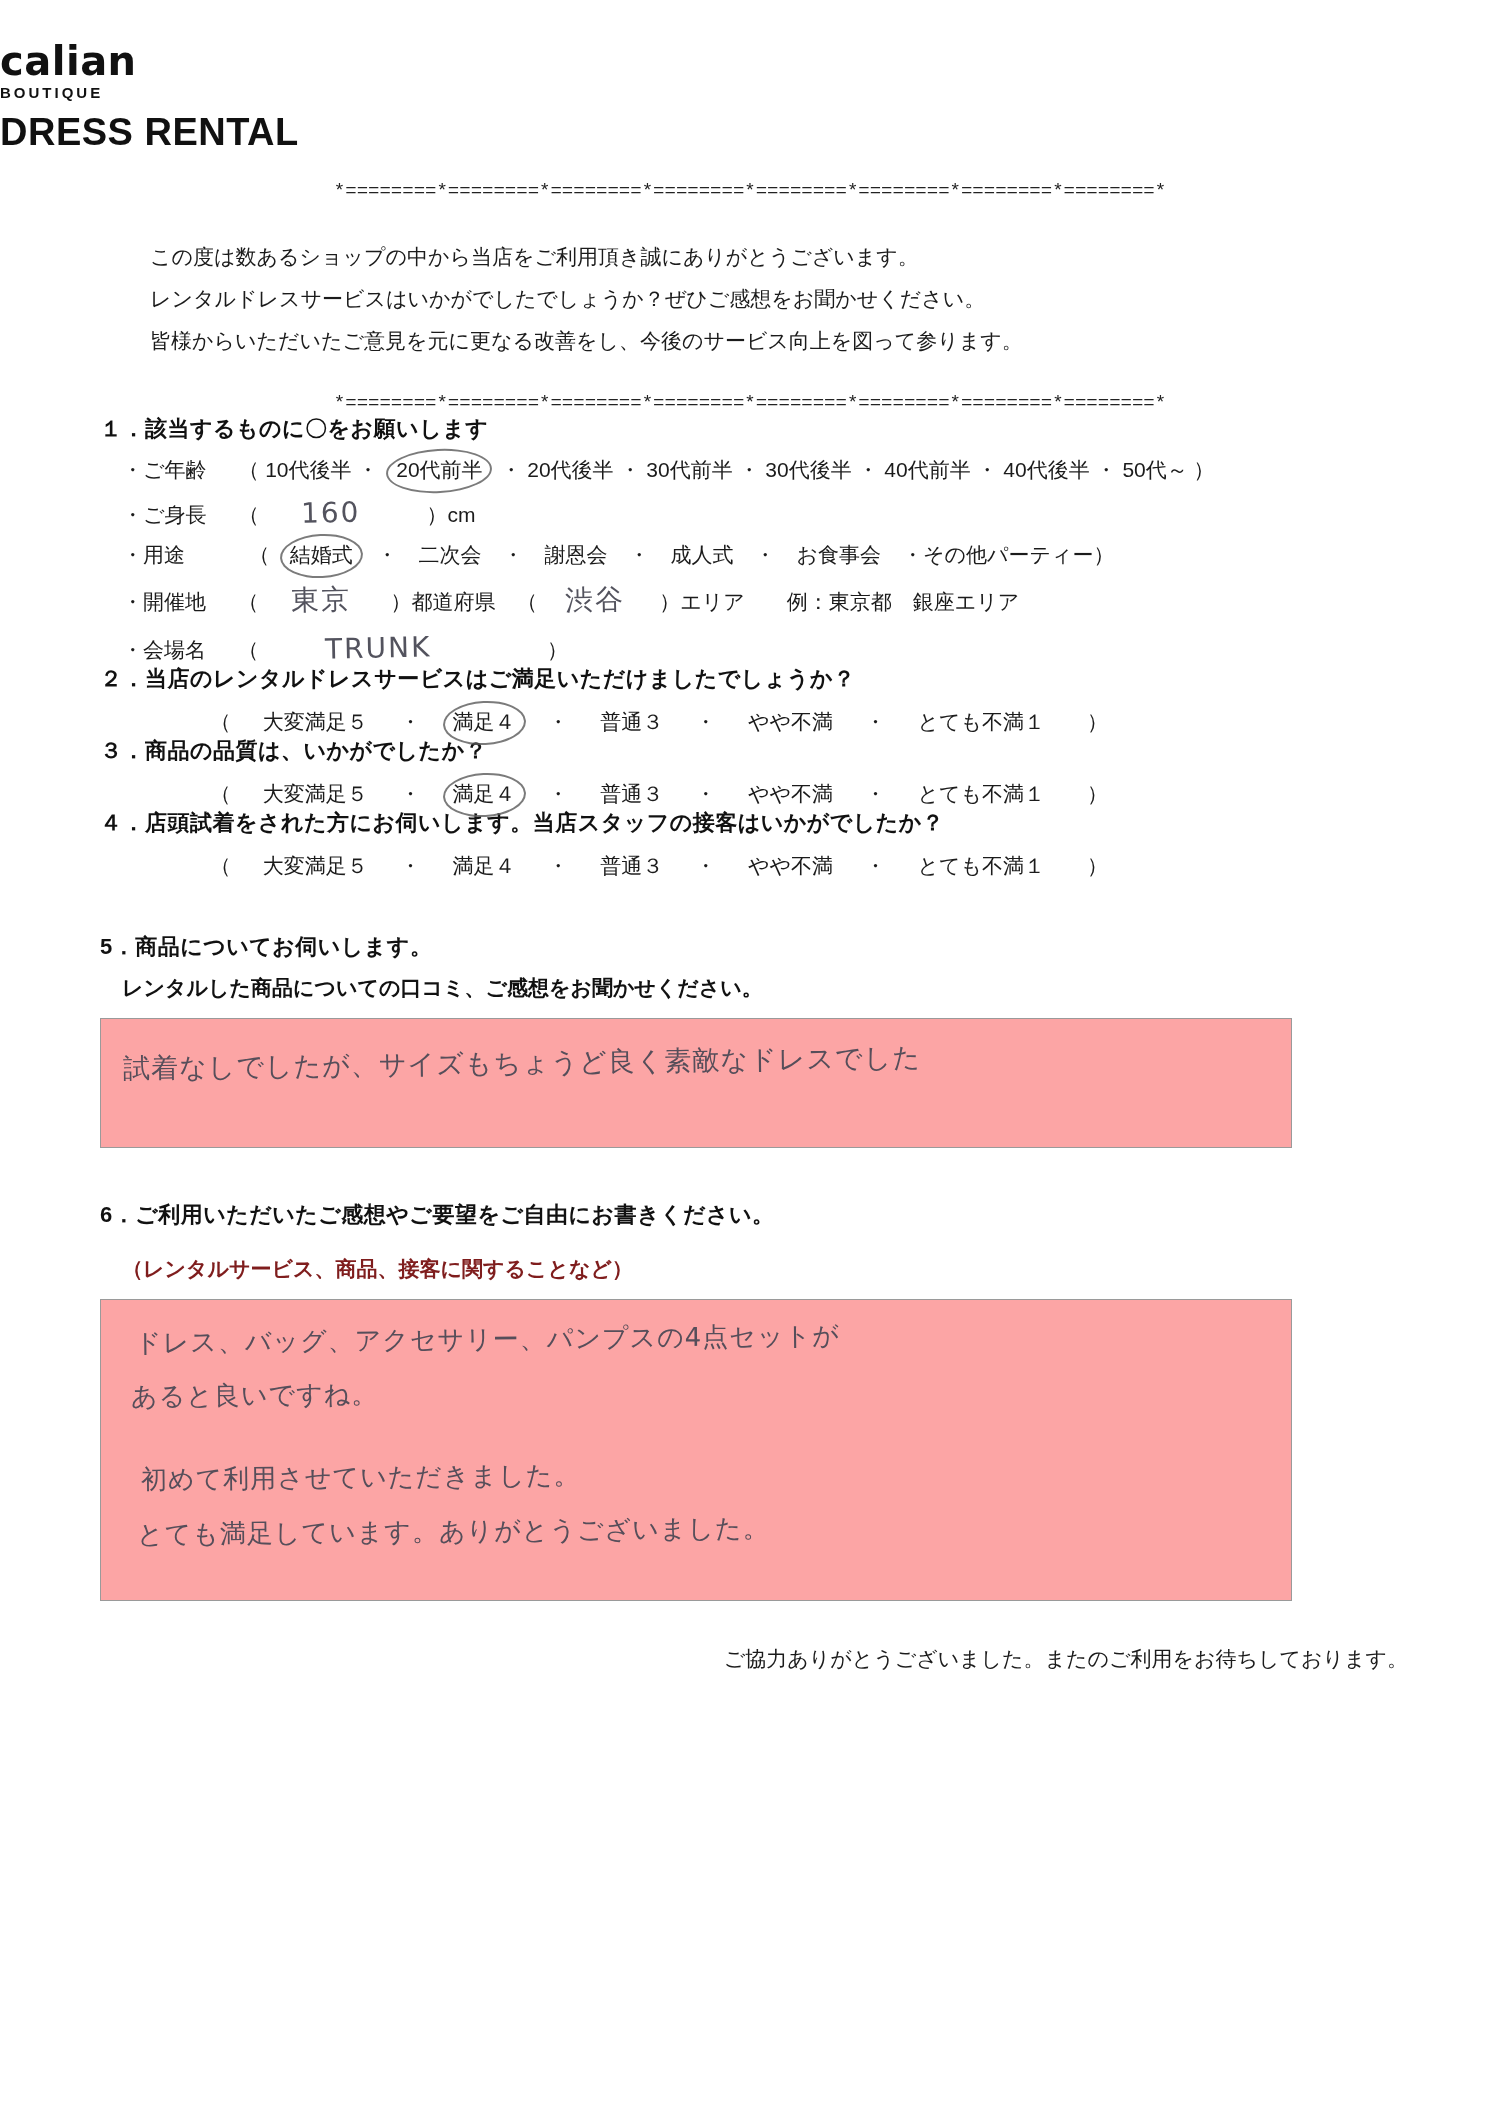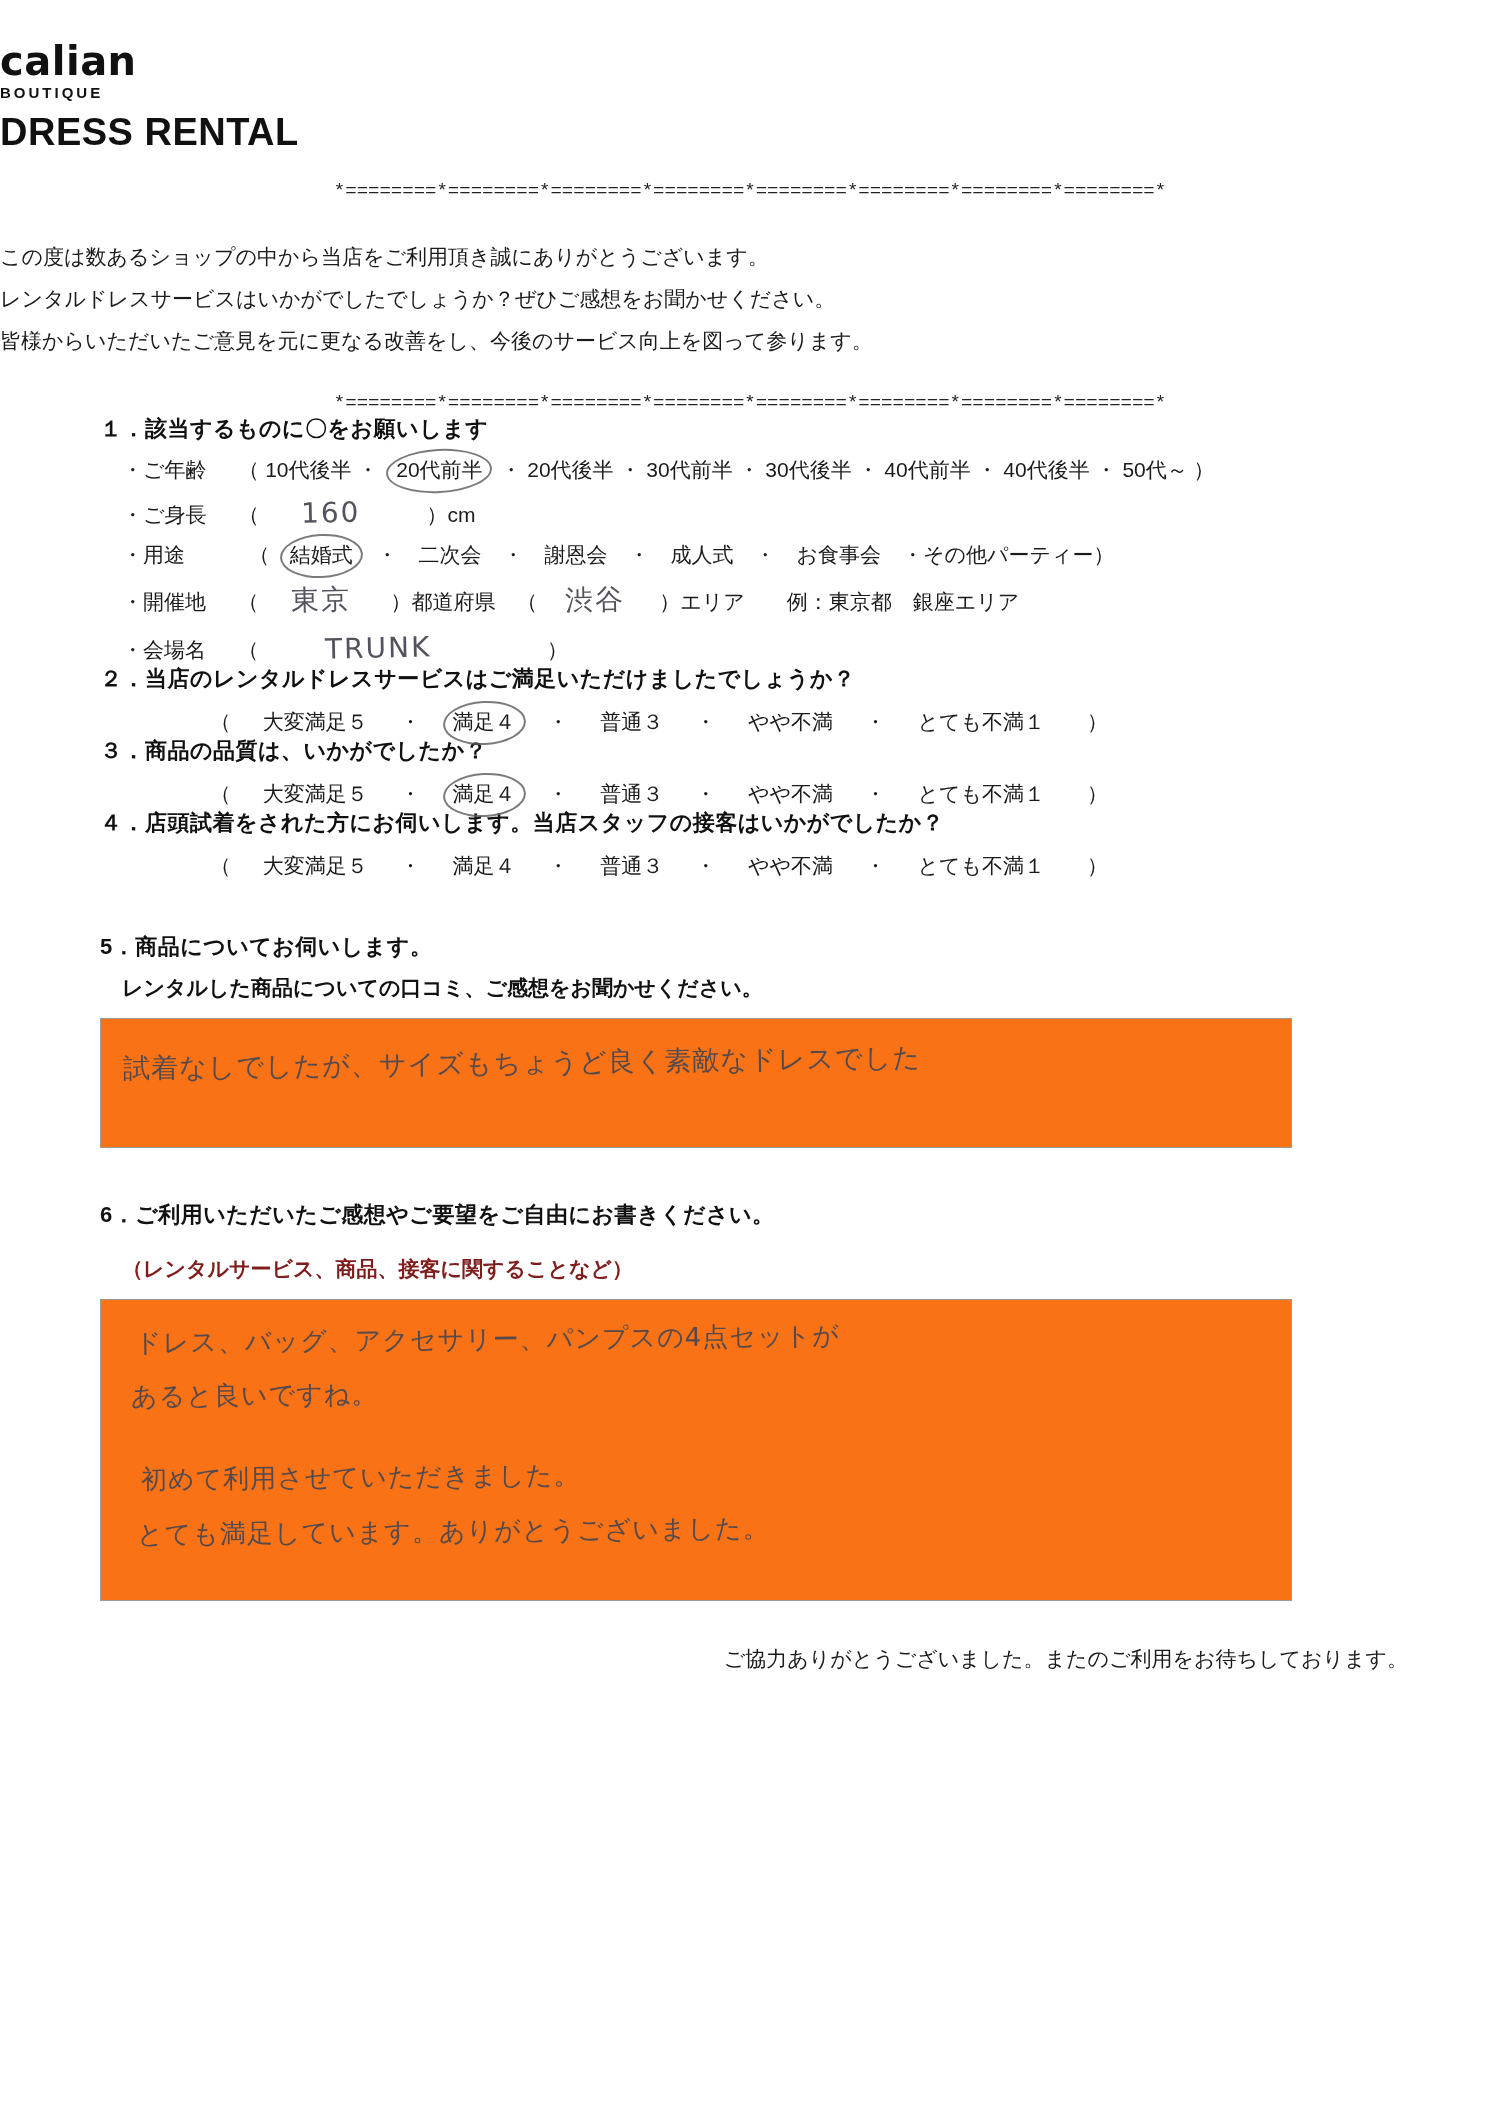--- a/index.html
+++ b/index.html
@@ -61,20 +61,21 @@
     text-align: center;
     white-space: nowrap;
     overflow: hidden;
     margin: 18px 0 0 0;
   }
   .rule.top { margin-top: 26px; }
   .rule.bottom { margin-top: 30px; }
 
   .intro {
     margin: 34px 0 0 0;
+    padding-left: 150px;
     font-size: 21px;
     line-height: 2.0;
     color: #1b1b1b;
   }
 
   
   .qblock { padding-left: 100px; }
   .qtitle {
     font-size: 22px;
     font-weight: bold;
@@ -123,21 +124,21 @@
     border: 2px solid #5a5a5a;
     border-radius: 50%;
     transform: rotate(-3deg);
     opacity: .8;
   }
 
   
   .writebox {
     border: 1px solid #9a9a9a;
     margin-top: 16px;
-    background: #f97316;
+    background: #fca5a5;
     position: relative;
   }
   .box-a { margin-left: 100px; width: 1190px; height: 128px; }
   .box-b { margin-left: 100px; width: 1190px; height: 300px; }
 
   .hw-line {
     position: absolute;
     font-family: "DejaVu Sans", sans-serif;
     color: #454552;
     opacity: .9;

